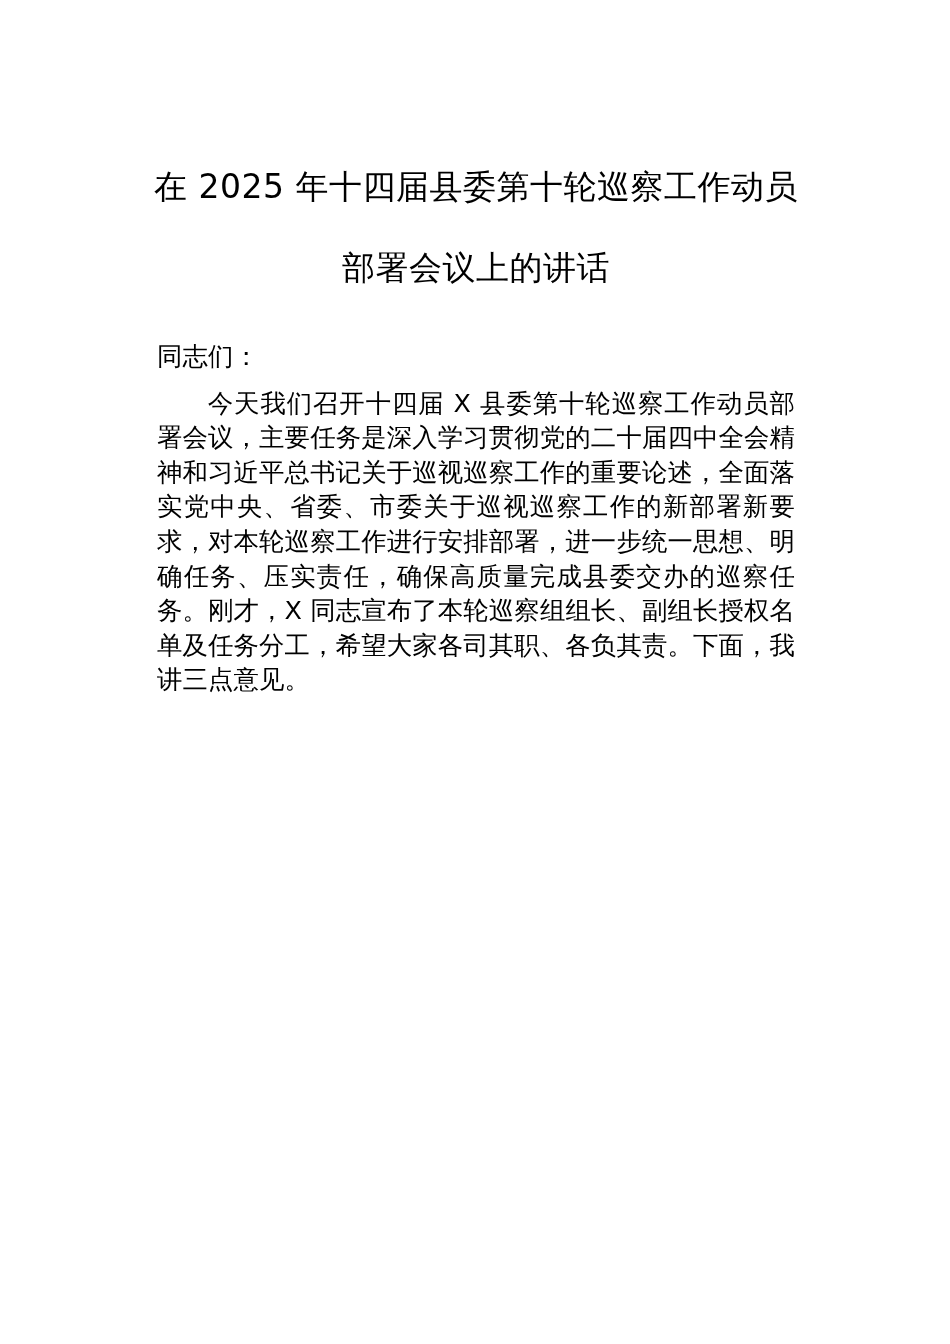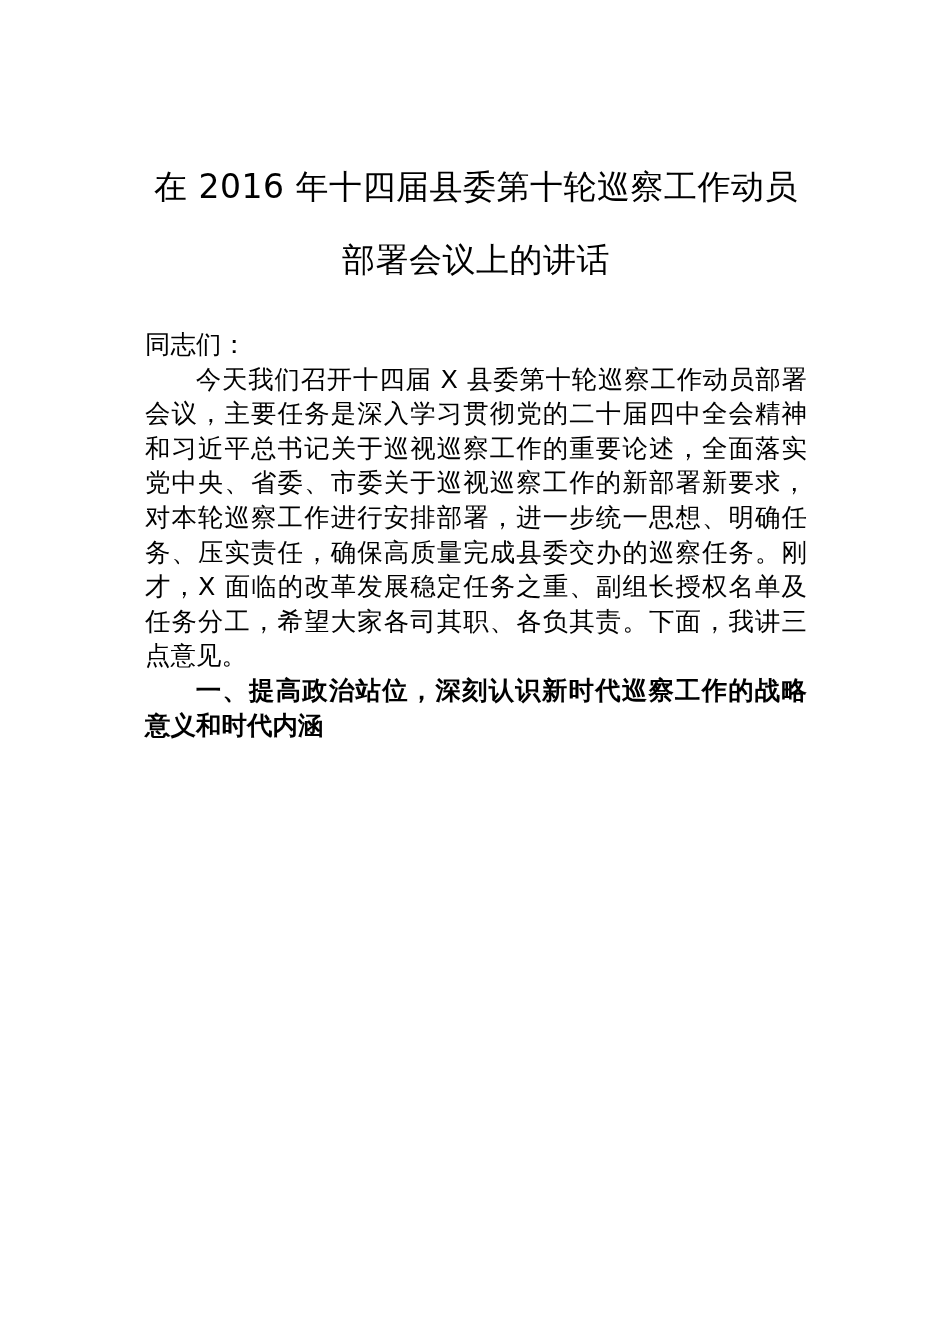--- a/index.html
+++ b/index.html
@@ -26,43 +26,42 @@
       text-align: center;
       font-weight: normal;
       font-size: 33px;
       line-height: 70px;
       letter-spacing: 0.5px;
       position: absolute;
       left: -10px;
       width: 682px;
     }
     .title-line-1 { top: 152px; }
-    .title-line-2 { top: 225px; text-align: center; }
+    .title-line-2 { top: 233px; text-align: center; }
     .body {
       position: absolute;
       top: 327px;
       left: 0;
       width: 662px;
       font-size: 25.4px;
       line-height: 34.6px;
       letter-spacing: 0.1px;
       text-align: justify;
     }
     .body p {
-      margin: 0;
+      margin: 12px;
       padding: 0;
     }
     .indent { text-indent: 2em; }
     .heading-bold { font-weight: bold; }
   </style>
 </head>
 <body>
 
 <div class="page">
-  <h1 class="title title-line-1">在 2016 年十四届县委第十轮巡察工作动员</h1>
+  <h1 class="title title-line-1">在 2025 年十四届县委第十轮巡察工作动员</h1>
   <h1 class="title title-line-2">部署会议上的讲话</h1>
 
   <div class="body">
     <p>同志们：</p>
-    <p class="indent">今天我们召开十四届 X 县委第十轮巡察工作动员部署会议，主要任务是深入学习贯彻党的二十届四中全会精神和习近平总书记关于巡视巡察工作的重要论述，全面落实党中央、省委、市委关于巡视巡察工作的新部署新要求，对本轮巡察工作进行安排部署，进一步统一思想、明确任务、压实责任，确保高质量完成县委交办的巡察任务。刚才，X 面临的改革发展稳定任务之重、副组长授权名单及任务分工，希望大家各司其职、各负其责。下面，我讲三点意见。</p>
-    <p class="indent heading-bold">一、提高政治站位，深刻认识新时代巡察工作的战略意义和时代内涵</p>
+    <p class="indent">今天我们召开十四届 X 县委第十轮巡察工作动员部署会议，主要任务是深入学习贯彻党的二十届四中全会精神和习近平总书记关于巡视巡察工作的重要论述，全面落实党中央、省委、市委关于巡视巡察工作的新部署新要求，对本轮巡察工作进行安排部署，进一步统一思想、明确任务、压实责任，确保高质量完成县委交办的巡察任务。刚才，X 同志宣布了本轮巡察组组长、副组长授权名单及任务分工，希望大家各司其职、各负其责。下面，我讲三点意见。</p>
   </div>
 </div>
 
 </body></html>

